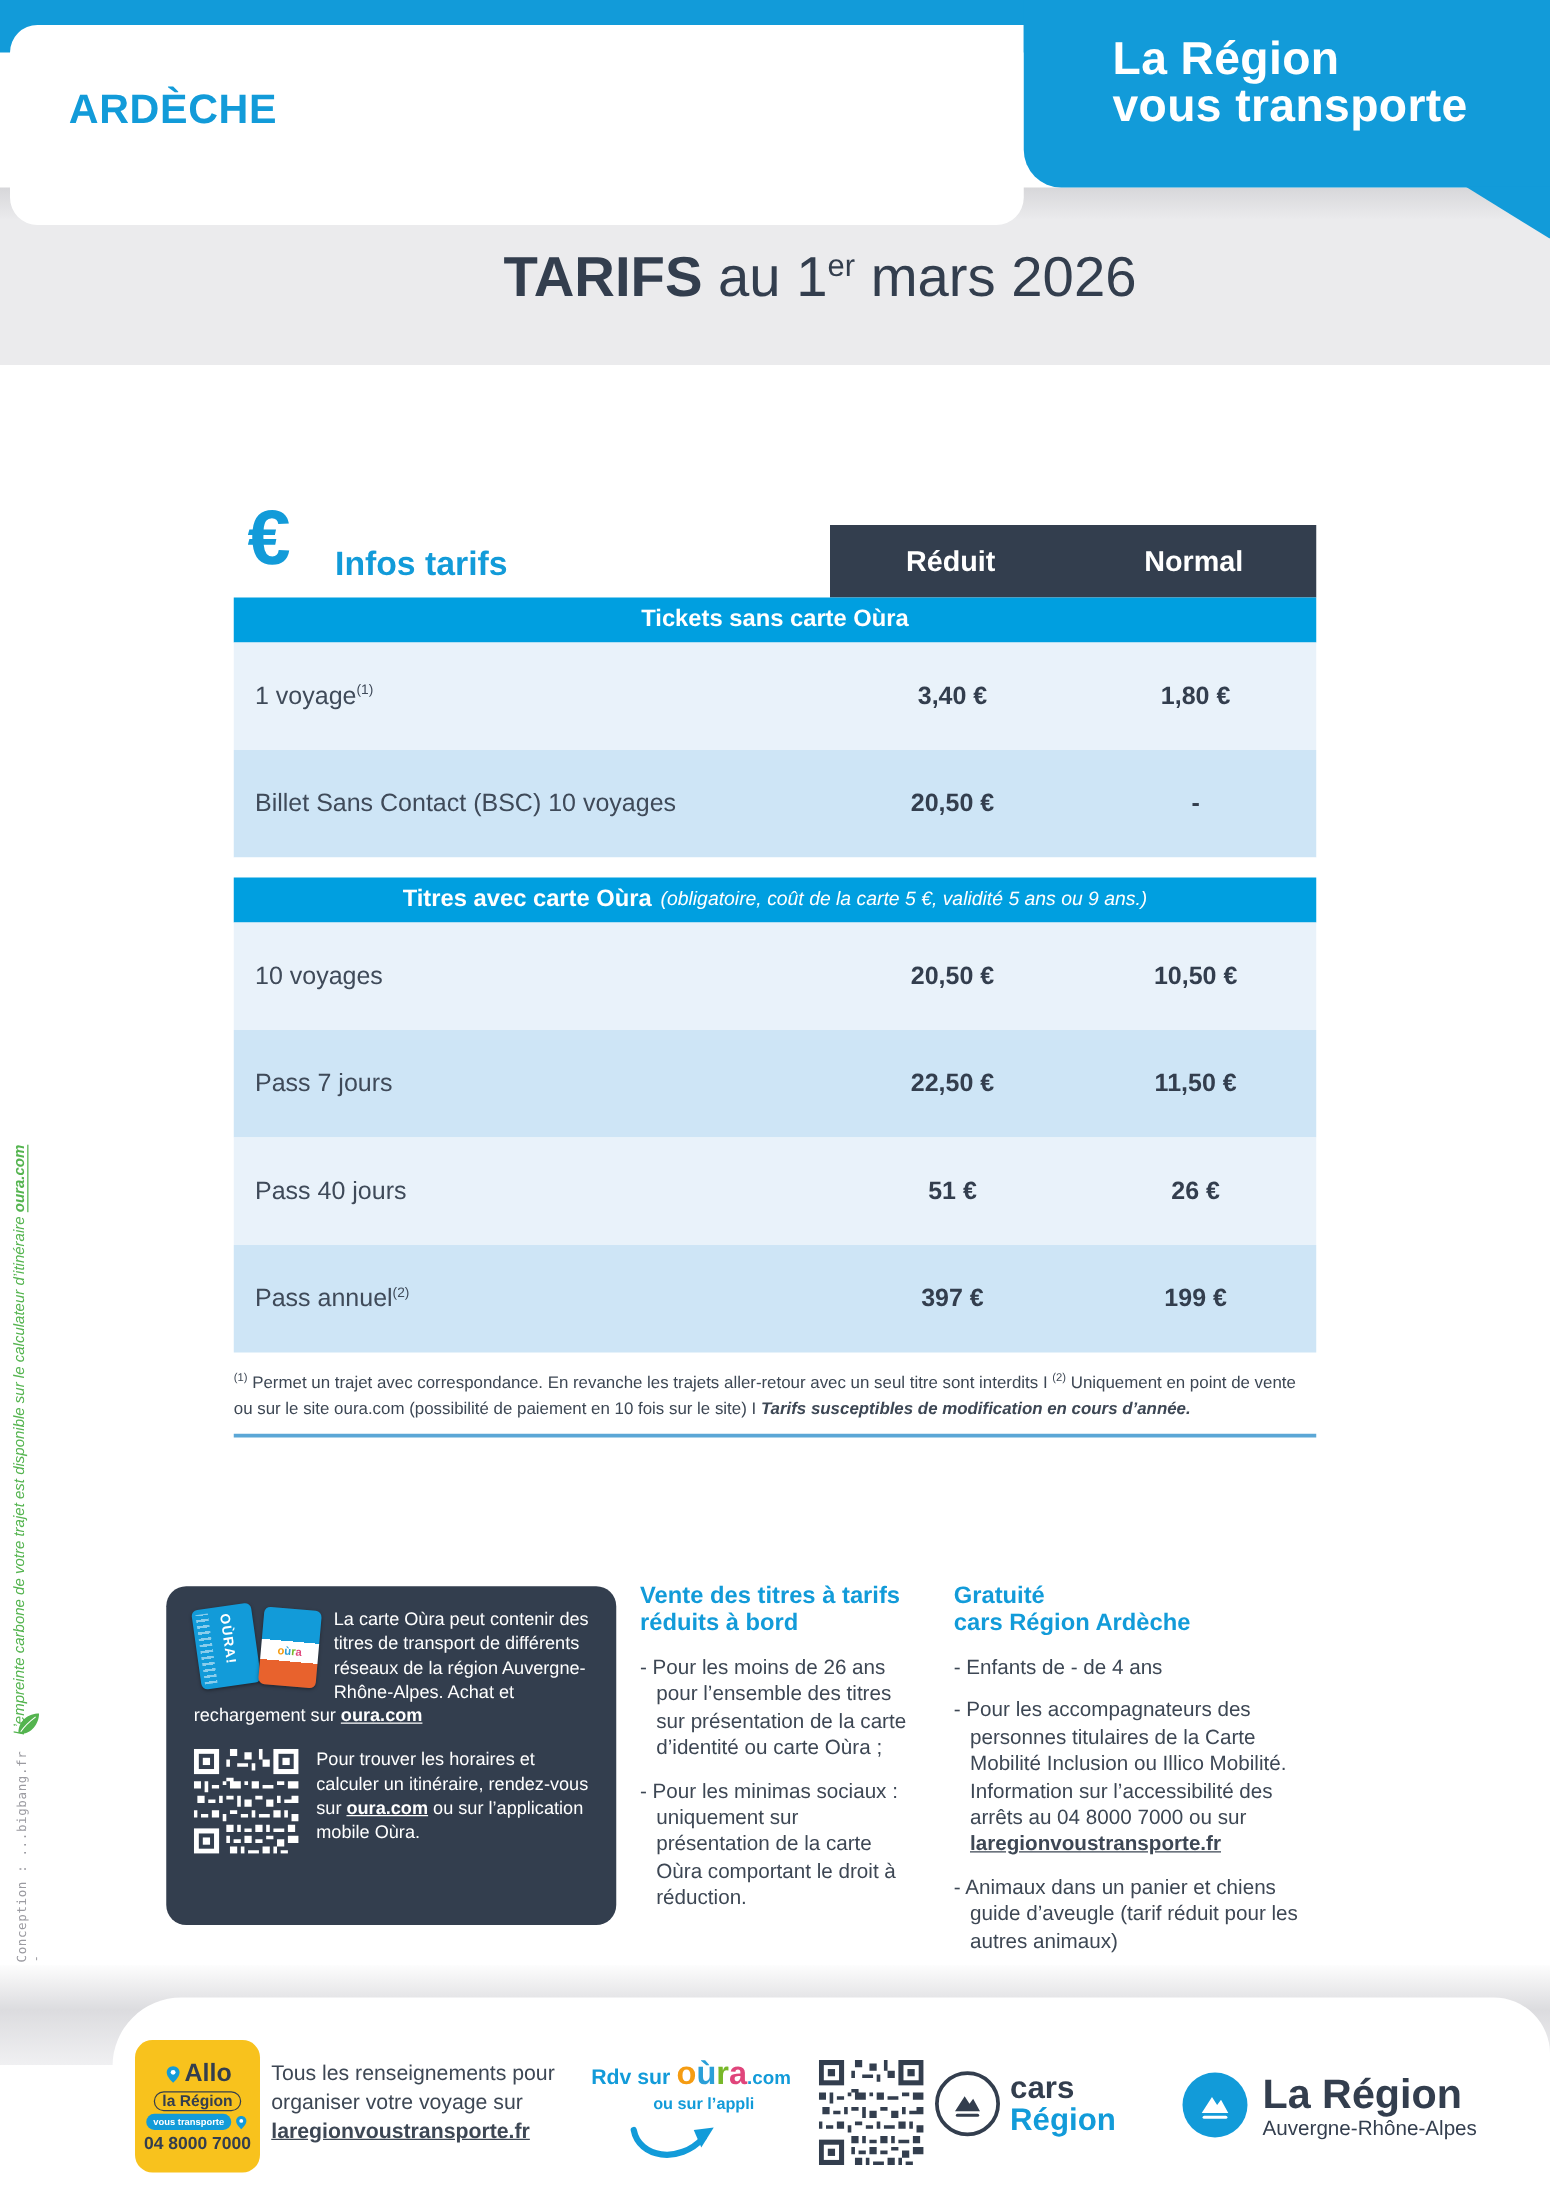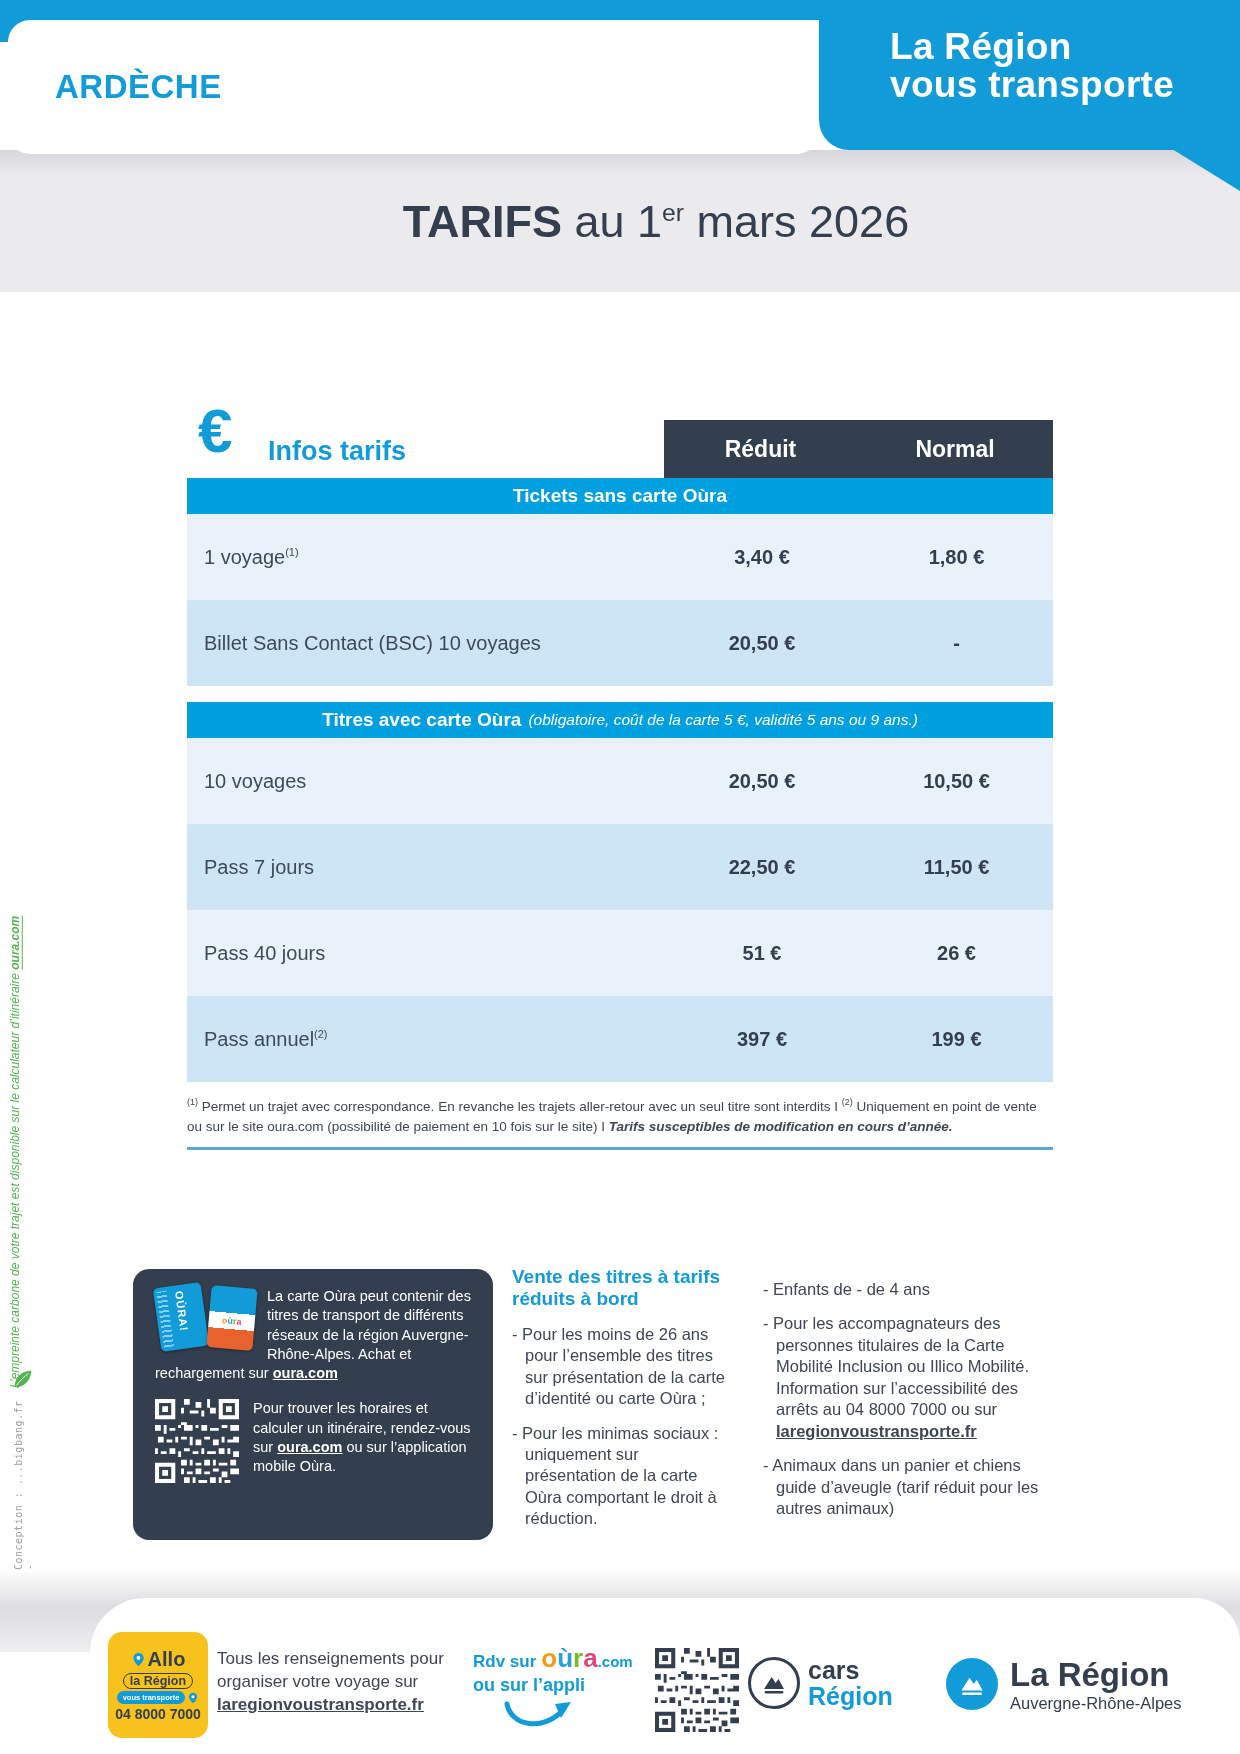--- a/index.html
+++ b/index.html
@@ -5,21 +5,21 @@
   html,body{margin:0;padding:0;}
   .page{position:relative;width:1240px;height:1754px;background:#ffffff;overflow:hidden;
         font-family:"Liberation Sans","DejaVu Sans",sans-serif;color:#3d4754;}
   
   .topbar{position:absolute;left:0;top:0;width:1240px;height:42px;background:#129bd9;}
   .brandblock{position:absolute;left:819px;top:0;width:421px;height:150px;background:#129bd9;
               border-radius:0 0 0 30px;z-index:3;}
   .brandtriangle{position:absolute;left:1172px;top:149px;width:68px;height:42px;background:#129bd9;
               clip-path:polygon(0 0,100% 0,100% 100%);z-index:3;}
   .brandtext{position:absolute;left:71px;top:28px;font-weight:bold;font-size:37px;line-height:1.04;color:#fff;letter-spacing:.3px;}
-  .whitecard{position:absolute;left:8px;top:20px;width:811px;height:134px;background:#fff;
+  .whitecard{position:absolute;left:8px;top:20px;width:811px;height:160px;background:#fff;
              border-radius:22px 0 22px 22px;z-index:2;}
   .regionname{position:absolute;left:47px;top:48px;font-size:33px;font-weight:bold;color:#129bd9;letter-spacing:.5px;}
   .grayband{position:absolute;left:0;top:150px;width:1240px;height:142px;
             background:linear-gradient(180deg,#d7d7da 0,#ebebed 26px,#ebebed 100%);z-index:1;}
   .main-title{position:absolute;left:0;top:196px;width:1240px;text-align:center;font-size:45px;color:#333e4e;z-index:2;padding-left:36px;}
   .main-title .b{font-weight:bold;}
   .main-title sup{font-size:55%;}
   
   .infos-euro{position:absolute;left:198px;top:400px;font-size:62px;font-weight:bold;color:#129bd9;line-height:1;}
   .infos-label{position:absolute;left:268px;top:436px;font-size:27px;font-weight:bold;color:#129bd9;}
@@ -82,21 +82,21 @@
   .allo .l3row{display:flex;align-items:center;gap:2px;}
   .allo .l3{font-size:7.5px;font-weight:bold;color:#fff;background:#129bd9;border-radius:8px;padding:2px 6px;}
   .allo .ph{font-size:14px;font-weight:bold;color:#333e4e;margin-top:0;}
   .footinfo{position:absolute;left:217px;top:1648px;width:245px;font-size:17px;line-height:1.35;color:#3d4754;}
   .footinfo .flink{font-weight:bold;text-decoration:underline;color:#3d4754;}
   .rdv{position:absolute;left:473px;top:1648px;width:180px;}
   .rdv .r1{font-size:17px;font-weight:bold;color:#129bd9;display:flex;align-items:baseline;}
   .wordmark{font-size:26px;font-weight:bold;line-height:.8;margin-left:5px;}
   .wordmark .c-o{color:#f59c12;} .wordmark .c-u{color:#2a9fd8;} .wordmark .c-r{color:#78b829;} .wordmark .c-a{color:#e0457b;}
   .rdv .com{font-size:15px;font-weight:bold;color:#129bd9;}
-  .rdv .r2{font-size:18px;font-weight:bold;color:#129bd9;margin-top:3px;}
+  .rdv .r2{font-size:13px;font-weight:bold;color:#129bd9;margin-top:3px;text-align:center;}
   .rdv .arrow{position:absolute;left:28px;top:48px;}
   .qrfoot{position:absolute;left:655px;top:1648px;}
   .carslogo{position:absolute;left:748px;top:1657px;display:flex;align-items:center;gap:8px;}
   .carscircle{width:46px;height:46px;border:3px solid #333e4e;border-radius:50%;display:flex;align-items:center;justify-content:center;}
   .carstxt{font-size:25px;font-weight:bold;line-height:1.05;}
   .carstxt .w1{color:#333e4e;} .carstxt .w2{color:#129bd9;}
   .auralogo{position:absolute;left:946px;top:1658px;display:flex;align-items:flex-start;gap:12px;}
   .auracircle{width:52px;height:52px;background:#129bd9;border-radius:50%;display:flex;align-items:center;justify-content:center;}
   .auraname{font-size:33px;font-weight:bold;color:#333e4e;line-height:1;}
   .aurasub{font-size:16.5px;color:#333e4e;margin-top:3px;}
@@ -214,20 +214,24 @@
 
   <div class="midcol">
     <div class="coltitle">Vente des titres à tarifs réduits à bord</div>
     <div class="bullets">
       <p>- Pour les moins de 26 ans pour l’ensemble des titres sur présentation de la carte d’identité ou carte Oùra ;</p>
       <p>- Pour les minimas sociaux : uniquement sur présentation de la carte Oùra comportant le droit à réduction.</p>
     </div>
   </div>
 
   <div class="rightcol">
+    <div class="coltitle">
+      <div>Gratuité</div>
+      <div>cars Région Ardèche</div>
+    </div>
     <div class="bullets">
       <p>- Enfants de - de 4 ans</p>
       <p><span>- Pour les accompagnateurs des personnes titulaires de la Carte Mobilité Inclusion ou Illico Mobilité. Information sur l’accessibilité des arrêts au 04 8000 7000 ou sur </span><span class="blink">laregionvoustransporte.fr</span></p>
       <p>- Animaux dans un panier et chiens guide d’aveugle (tarif réduit pour les autres animaux)</p>
     </div>
   </div>
 
   <div class="railgreen"><span>L’empreinte carbone de votre trajet est disponible sur le calculateur d’itinéraire </span><span class="glink">oura.com</span></div>
   <svg class="leaf" width="22" height="22" viewBox="0 0 24 24">
     <path d="M3 20 C3 9 12 3 21 3 C21 13 13 21 6 20.5 C4.8 20.4 3.6 20.3 3 20 Z" fill="#54b44f"></path>

